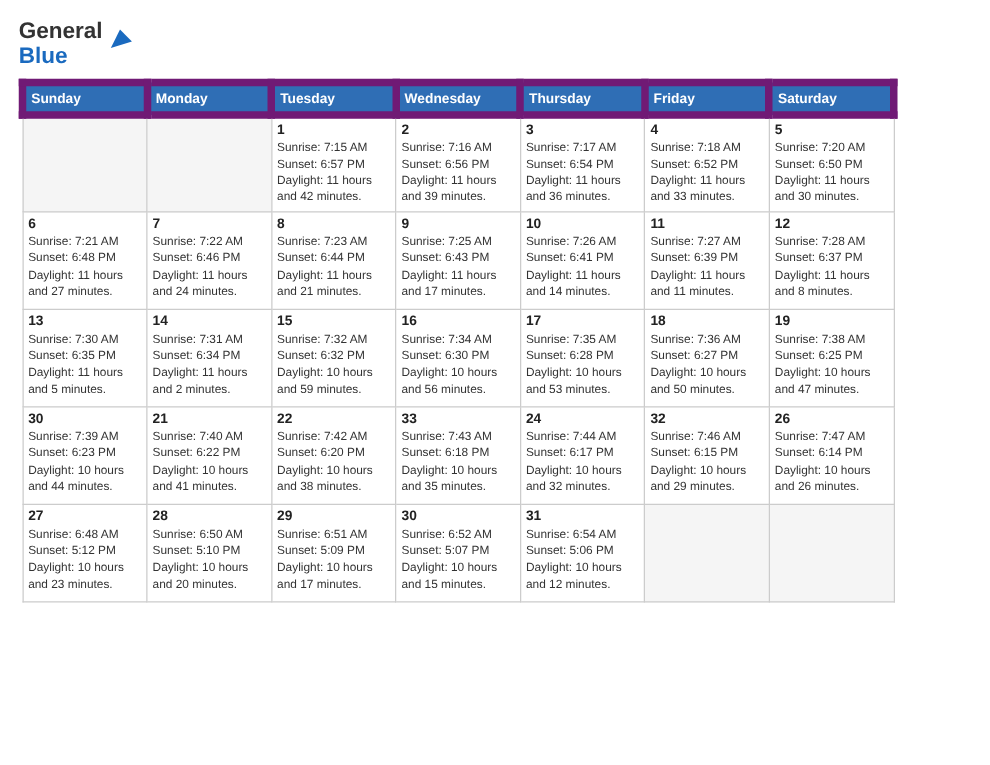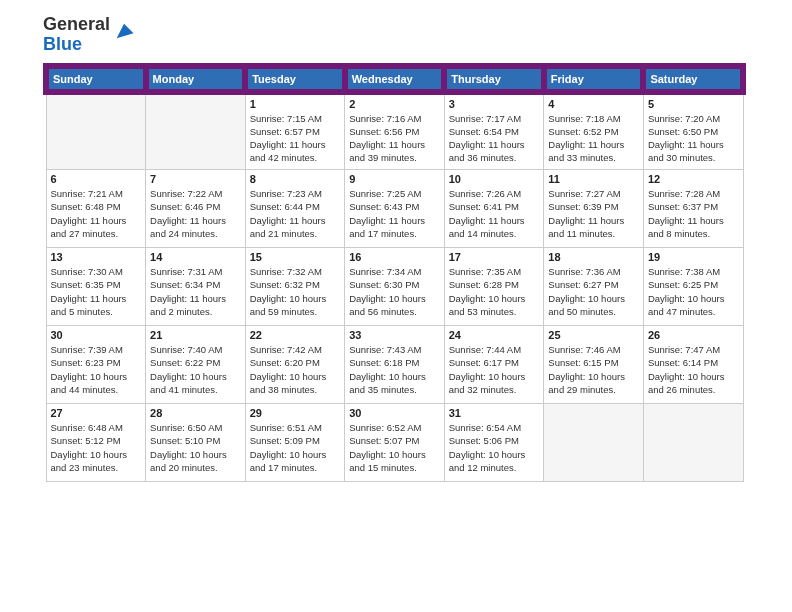--- a/index.html
+++ b/index.html
@@ -8,21 +8,20 @@
       background: #fff;
       width: 792px;
       height: 612px;
       overflow: hidden;
     }
     .page {
       width: 733px;
       height: 612px;
       background: #fff;
       padding: 10px 15px;
-      margin-left: 28px;
     }
     .header {
       display: flex;
       justify-content: space-between;
       align-items: flex-start;
       margin-bottom: 8px;
     }
     .logo {
       display: flex;
       align-items: center;
@@ -222,21 +221,21 @@
           </td>
           <td>
             <span class="day-num">33</span>
             <div class="day-info">Sunrise: 7:43 AM<br>Sunset: 6:18 PM<br>Daylight: 10 hours and 35 minutes.</div>
           </td>
           <td>
             <span class="day-num">24</span>
             <div class="day-info">Sunrise: 7:44 AM<br>Sunset: 6:17 PM<br>Daylight: 10 hours and 32 minutes.</div>
           </td>
           <td>
-            <span class="day-num">25</span>
+            <span class="day-num">32</span>
             <div class="day-info">Sunrise: 7:46 AM<br>Sunset: 6:15 PM<br>Daylight: 10 hours and 29 minutes.</div>
           </td>
           <td>
             <span class="day-num">26</span>
             <div class="day-info">Sunrise: 7:47 AM<br>Sunset: 6:14 PM<br>Daylight: 10 hours and 26 minutes.</div>
           </td>
         </tr>
         <tr>
           <td>
             <span class="day-num">27</span>

